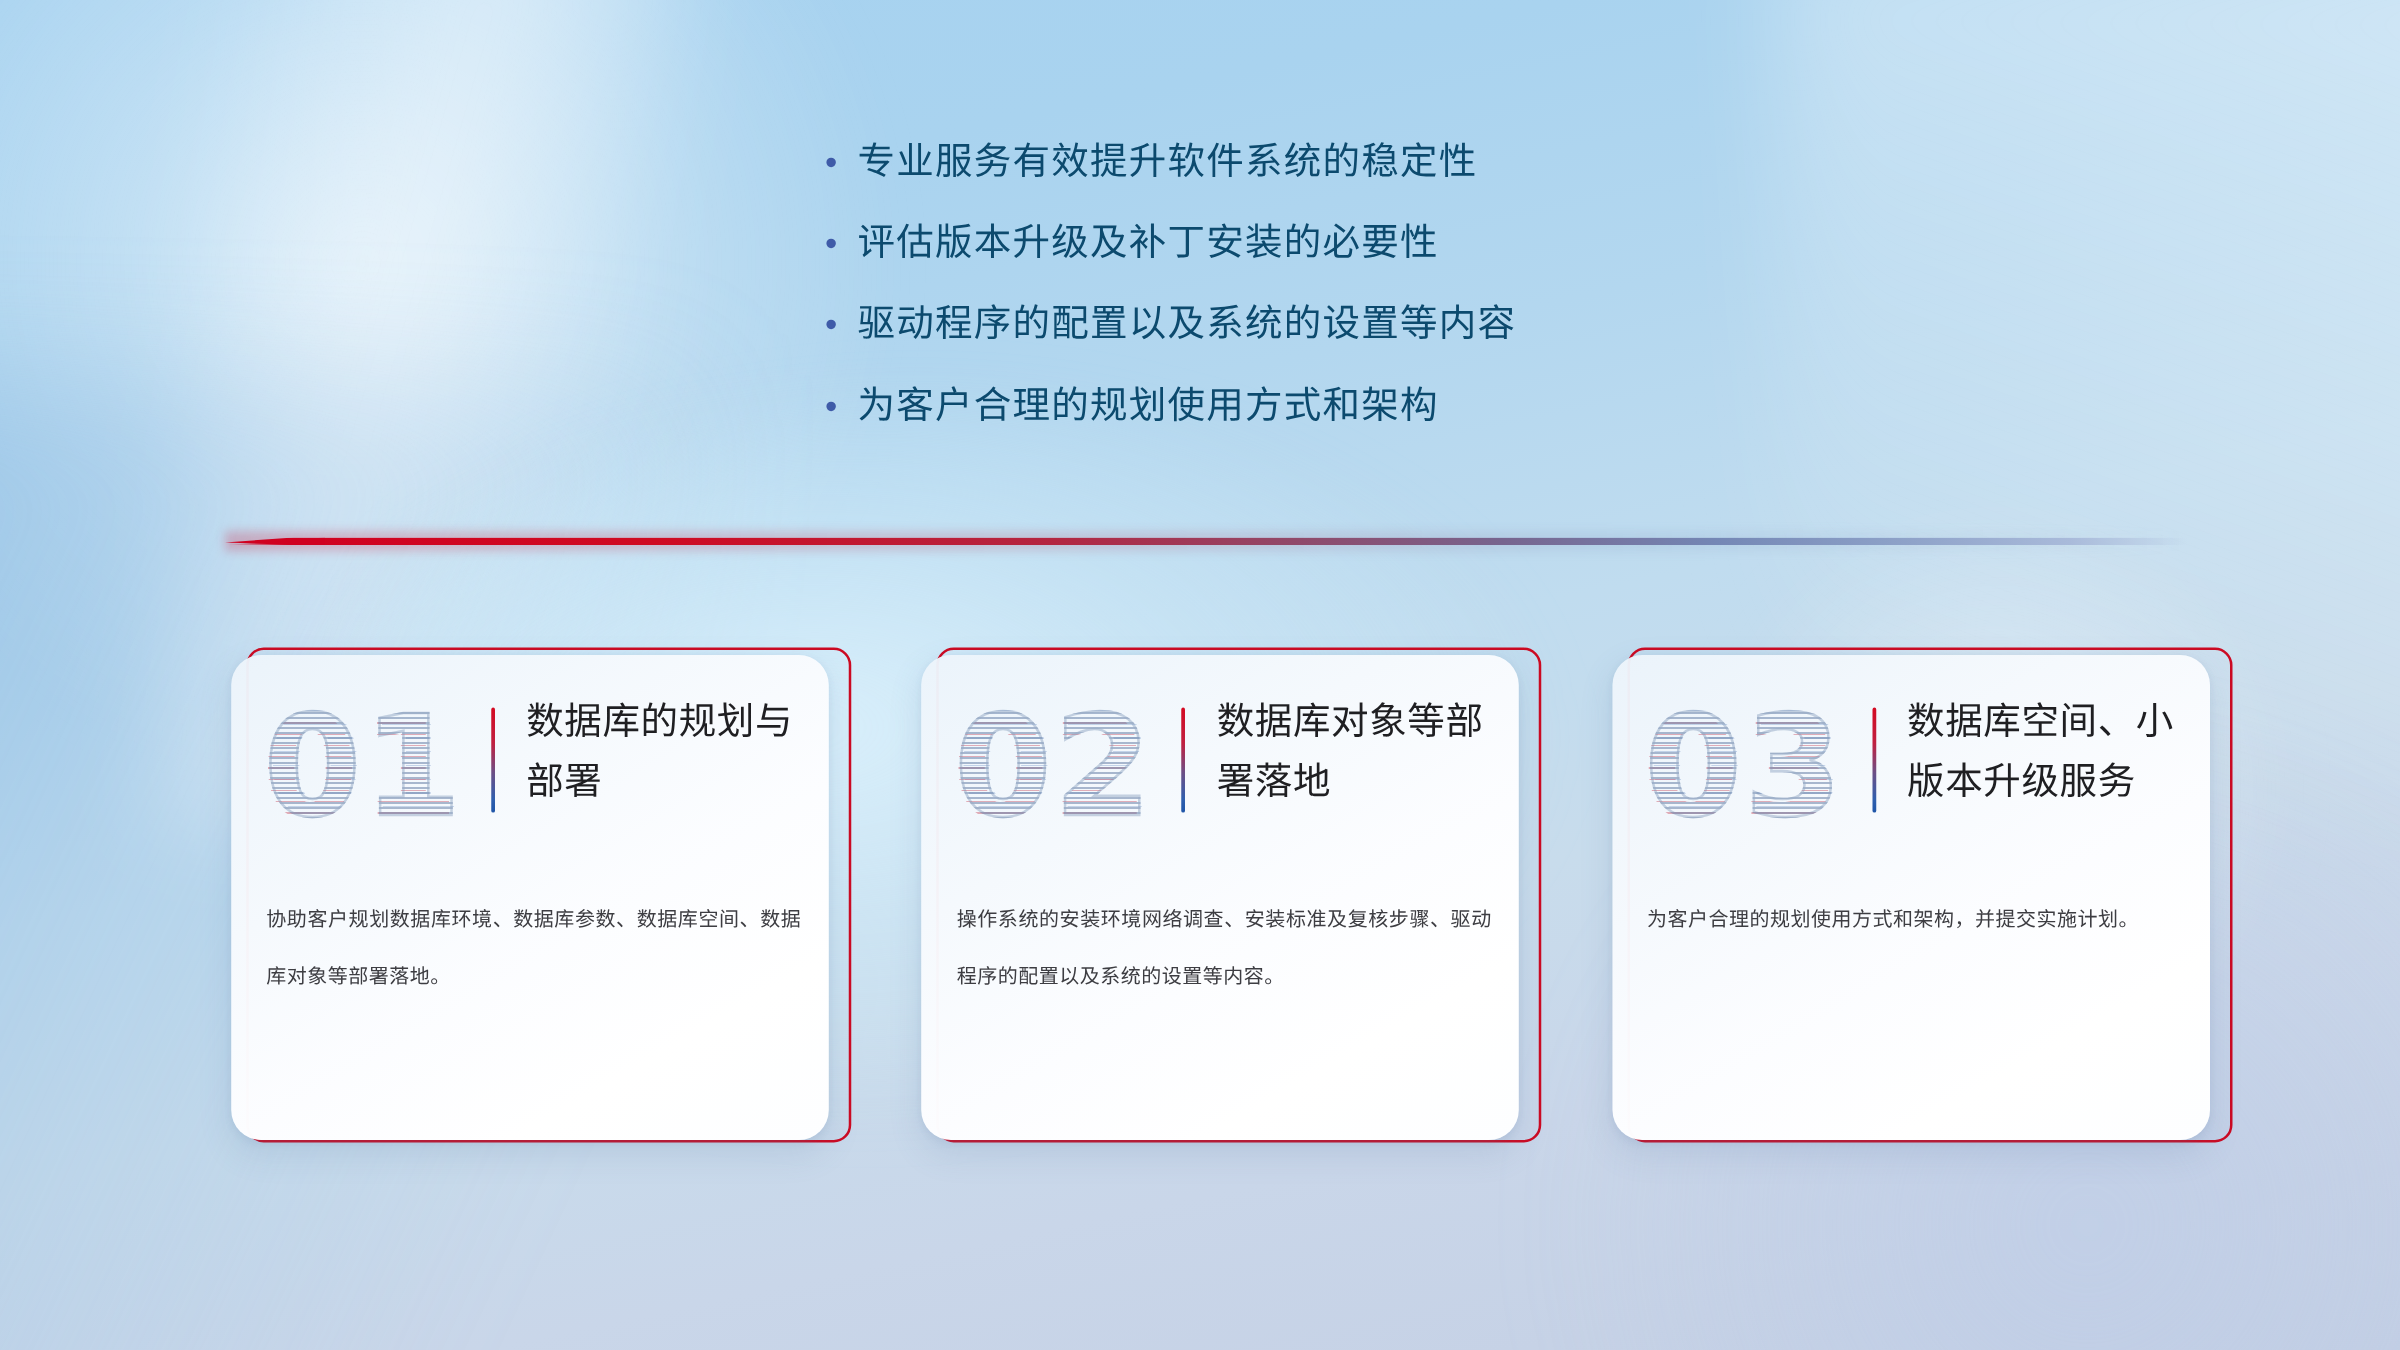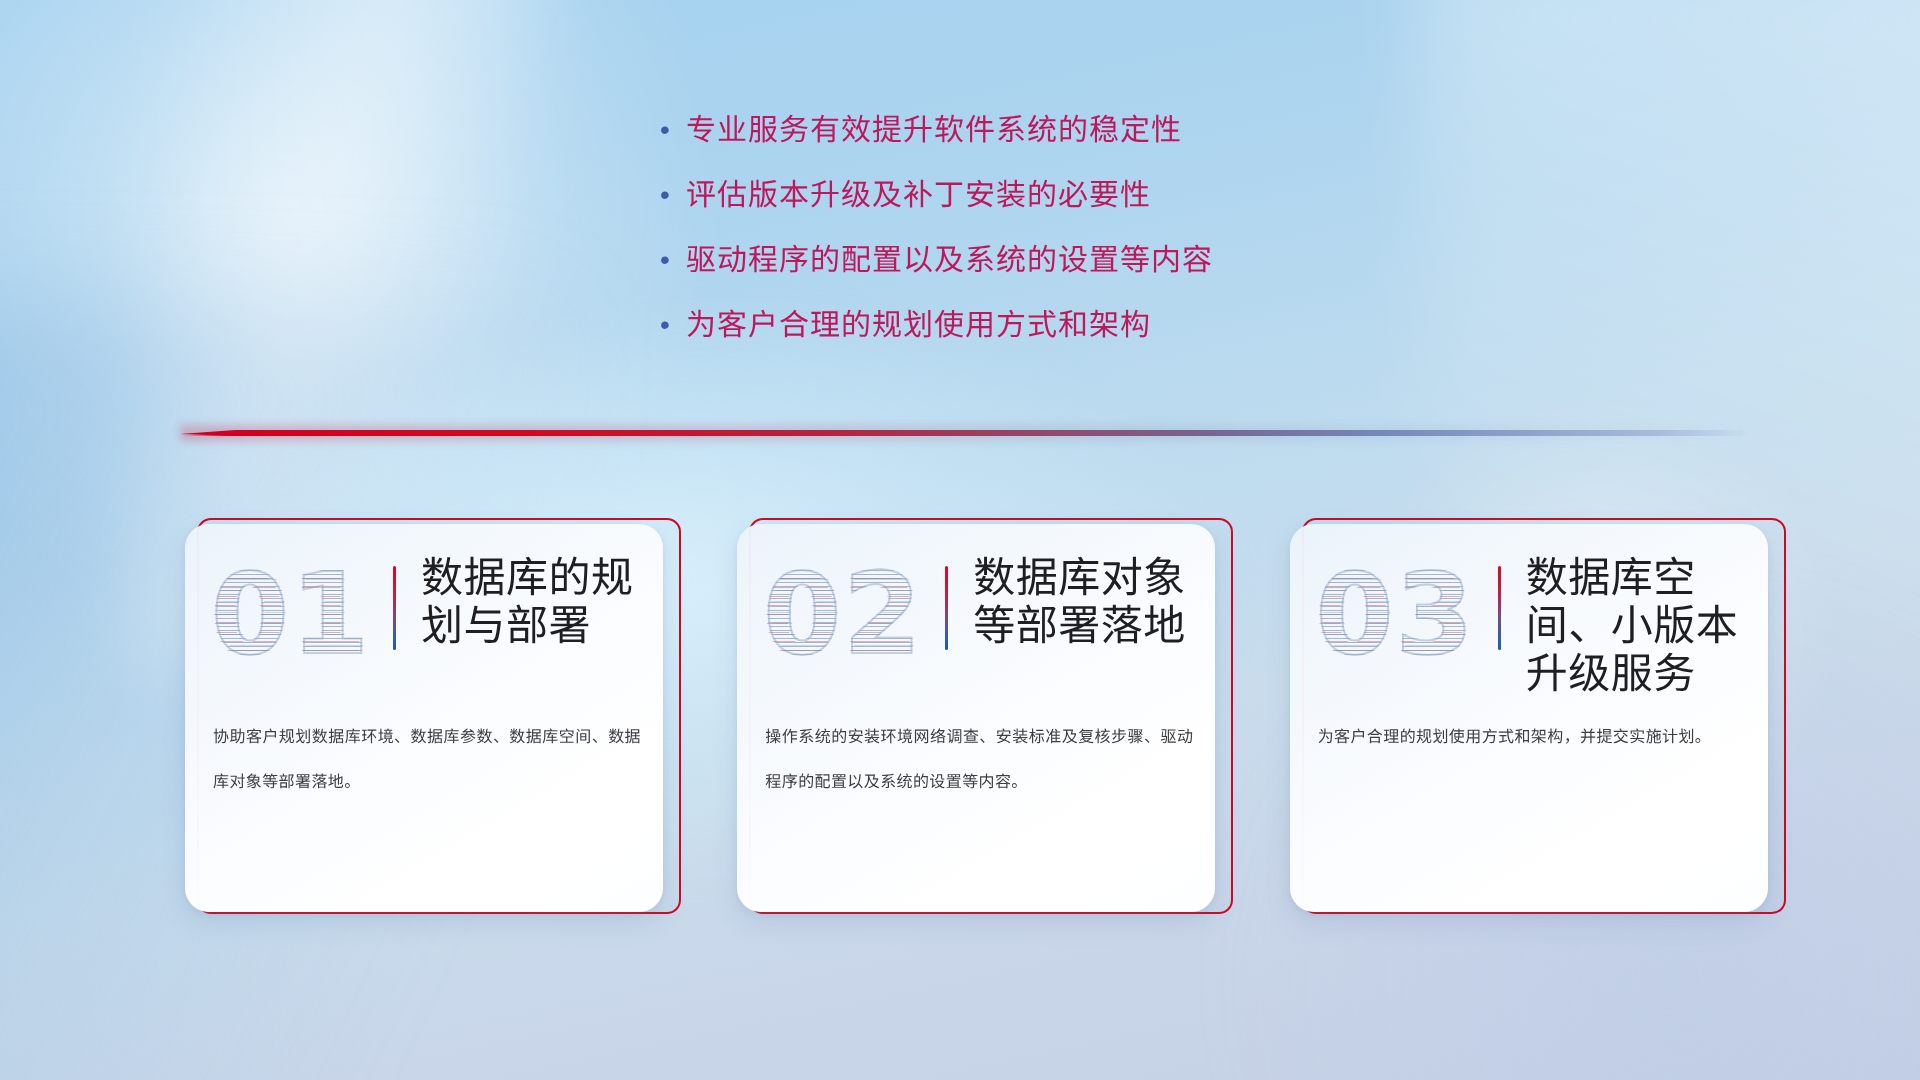--- a/index.html
+++ b/index.html
@@ -111,21 +111,21 @@
   }
   .bullet-dot {
     width: 26px;
     flex: 0 0 26px;
     color: #3f5ba8;
     font-size: 28px;
     line-height: 44px;
     text-align: left;
   }
   .bullet-text {
-    color: #be185d;
+    color: #0c4a6e;
     font-size: 30px;
     line-height: 44px;
     letter-spacing: 1px;
     font-weight: 500;
     white-space: nowrap;
   }
 
   
   .divider-wrap {
     position: absolute;
@@ -293,21 +293,21 @@
     height: 84px;
     background: linear-gradient(180deg, #d40a22 0%, #c02040 34%, #6c4f86 62%, #2f5fae 88%, #1f55a8 100%);
     border-radius: 2px;
   }
 
   .card-title {
     position: absolute;
     left: 236px;
     top: 30px;
     width: 226px;
-    font-size: 42px;
+    font-size: 30px;
     line-height: 48px;
     font-weight: 500;
     color: #1f1f22;
     letter-spacing: 0.5px;
   }
 
   .card-body {
     position: absolute;
     left: 28px;
     right: 22px;

